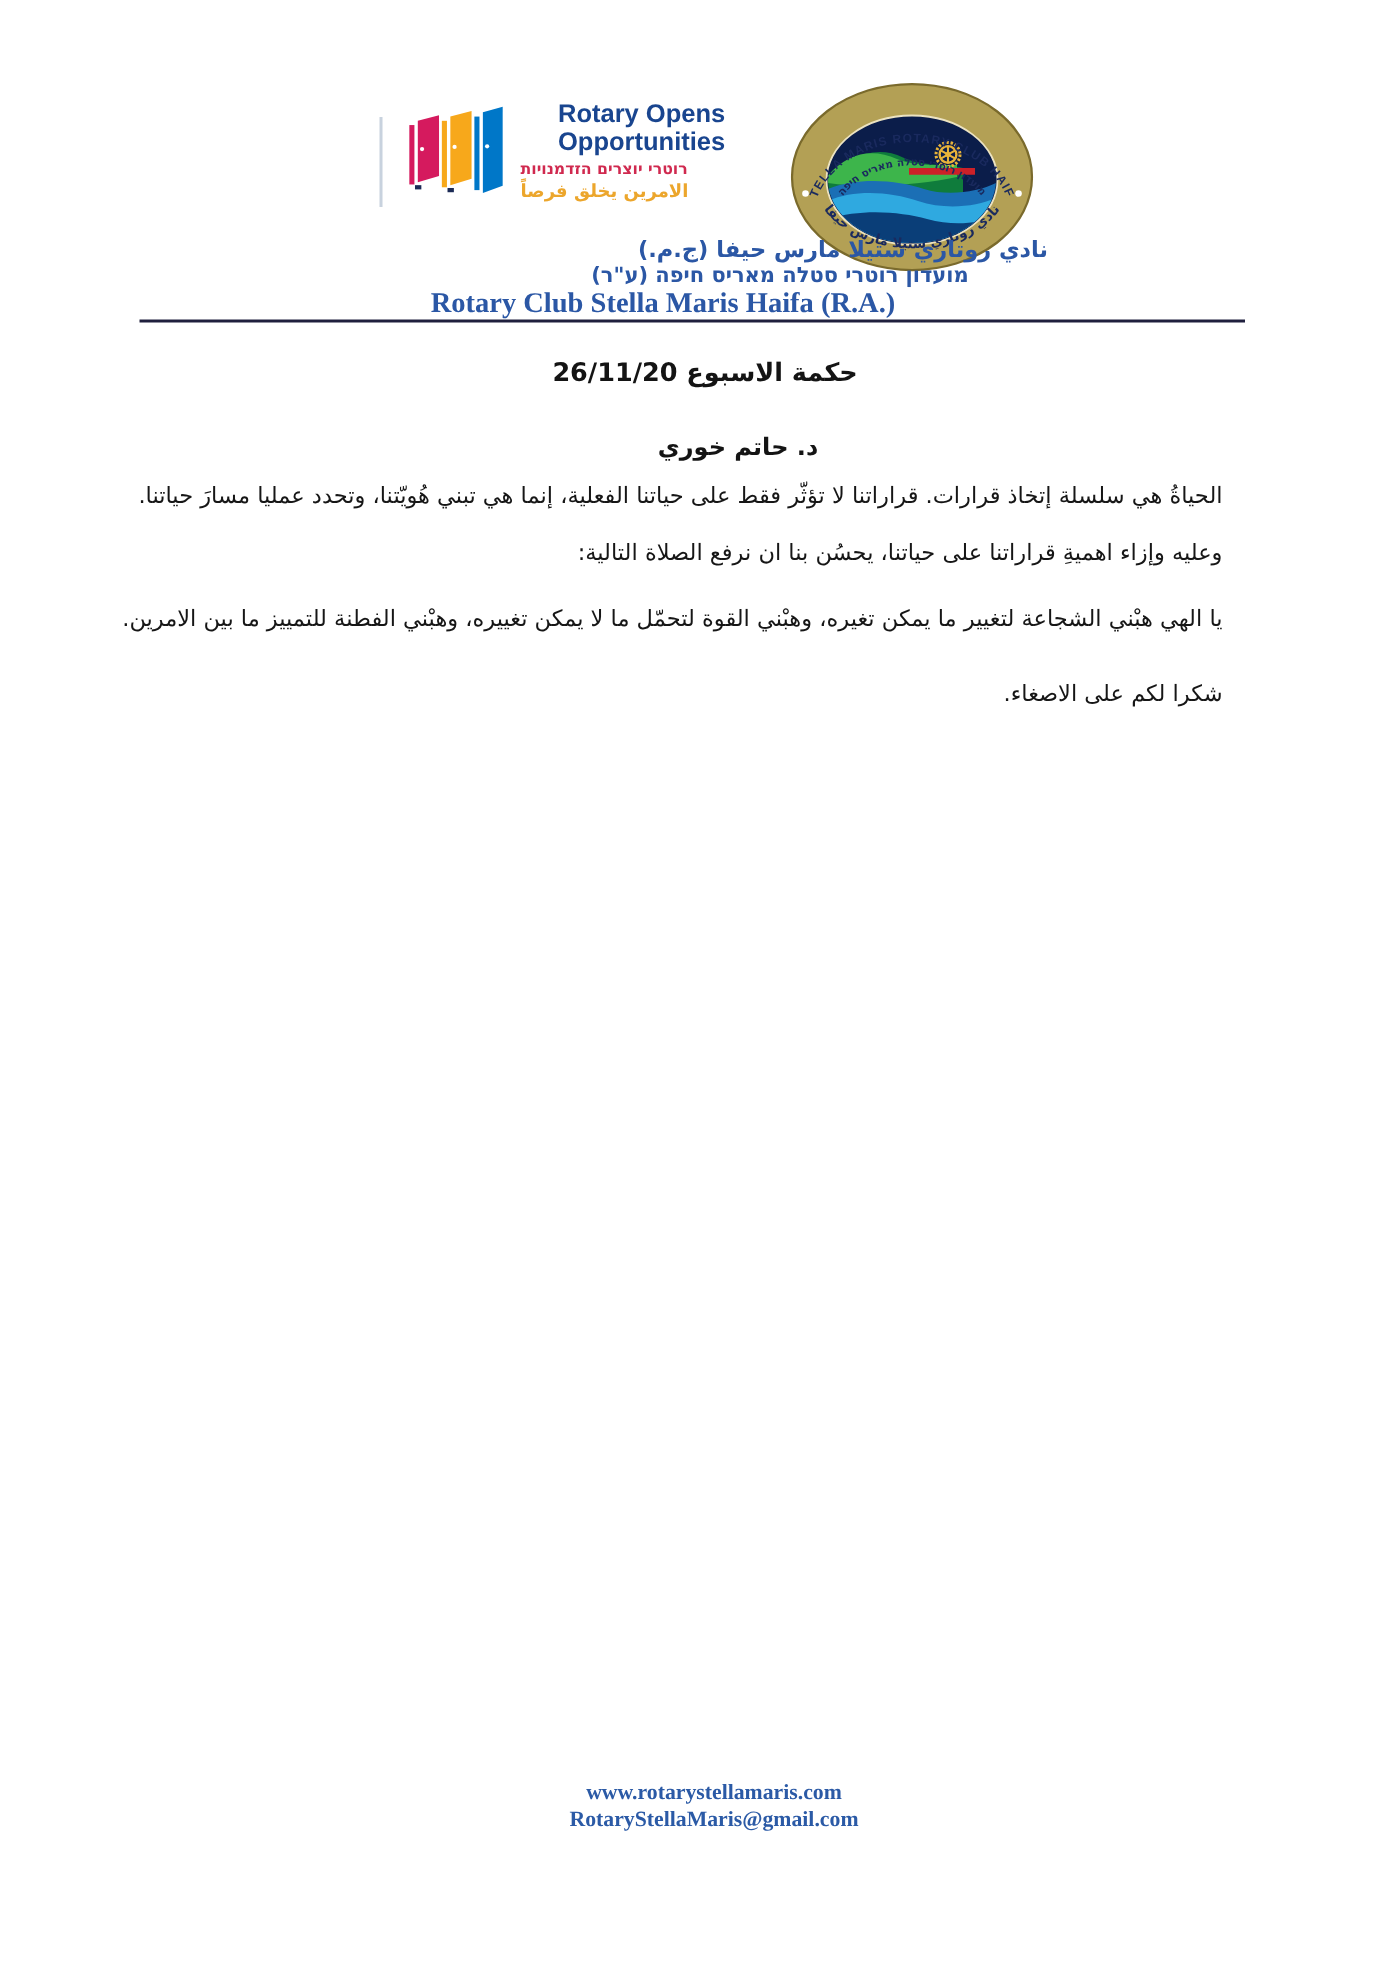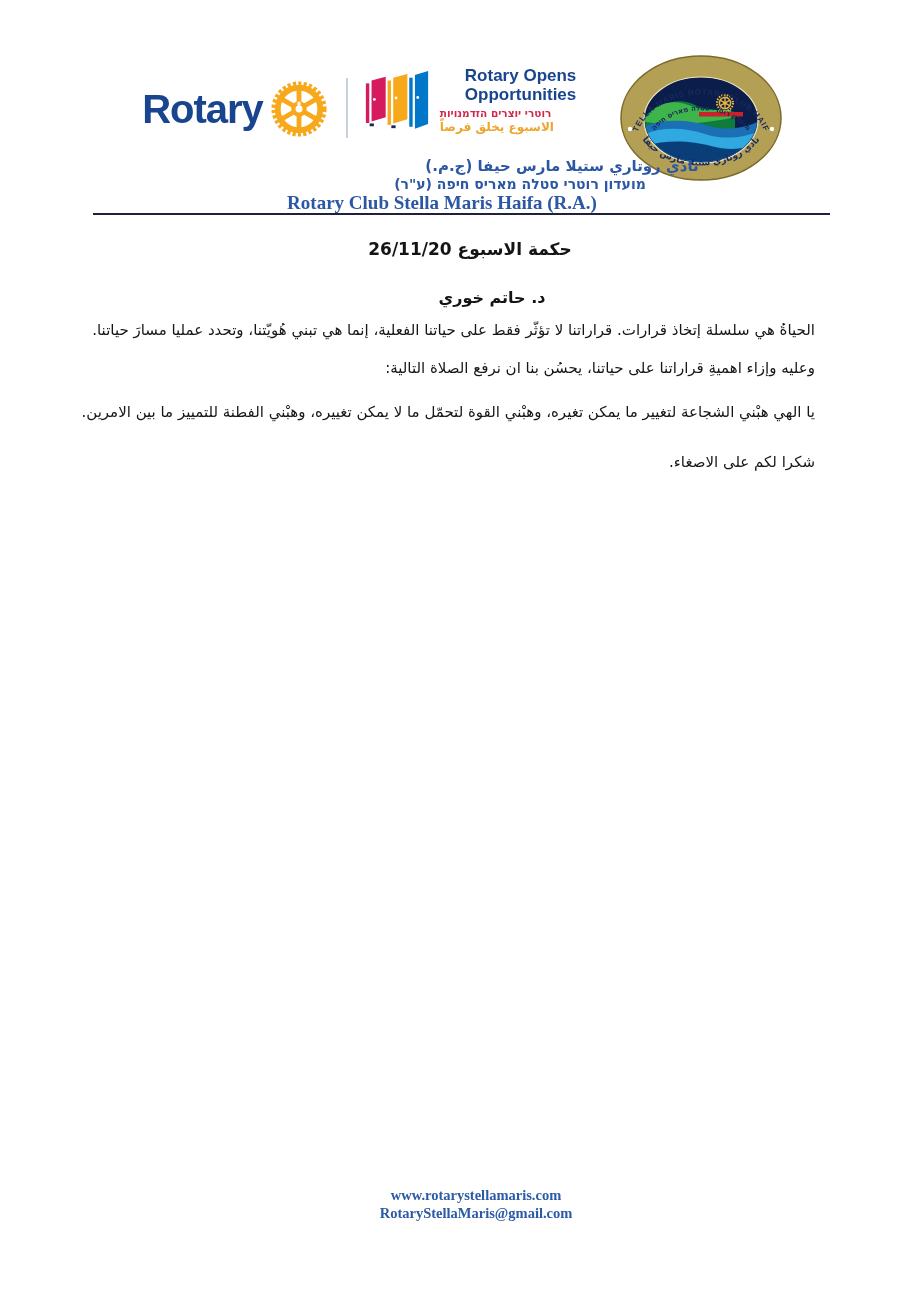--- a/index.html
+++ b/index.html
@@ -41,38 +41,20 @@
   .f-web,.f-email{font-family:"Liberation Serif",serif;font-weight:bold;font-size:14.5px;line-height:18px;margin-left:28px;}
   .f-addr{font-family:"Liberation Serif","DejaVu Sans",serif;font-weight:bold;font-size:13.5px;line-height:18px;direction:rtl;}
 </style>
 </head>
 <body>
 
 <div class="page">
 
   <div class="logo-row">
 
-    <div class="masterbrand">
-      <span class="wordmark">Rotary</span>
-      <svg class="wheel-svg" width="58" height="58" viewBox="-30 -30 60 60">
-        <circle cx="0" cy="0" r="26" fill="none" stroke="#f7a81b" stroke-width="5" stroke-dasharray="3.2 2.3"></circle>
-        <circle cx="0" cy="0" r="22" fill="#ffffff" stroke="#f7a81b" stroke-width="6"></circle>
-        <g stroke="#f7a81b" stroke-width="5">
-          <line x1="0" y1="0" x2="0" y2="-21"></line>
-            <line x1="0" y1="0" x2="18.2" y2="-10.5"></line>
-          <line x1="0" y1="0" x2="18.2" y2="10.5"></line>
-            <line x1="0" y1="0" x2="0" y2="21"></line>
-          <line x1="0" y1="0" x2="-18.2" y2="10.5"></line>
-            <line x1="0" y1="0" x2="-18.2" y2="-10.5"></line>
-        </g>
-        <circle cx="0" cy="0" r="8" fill="#f7a81b"></circle>
-        <circle cx="0" cy="0" r="3.6" fill="#ffffff"></circle>
-        <rect x="-1.6" y="-7.5" width="3.2" height="4" fill="#ffffff"></rect>
-      </svg>
-    </div>
 
     <div class="logo-divider"></div>
 
     <svg class="doors-svg" width="66" height="74" viewBox="0 0 70 74">
 
       <rect x="2" y="13" width="3.6" height="42" fill="#d51a5e"></rect>
       <polygon points="8,10 23,6 23,49 8,53.5" fill="#d51a5e"></polygon>
       <circle cx="11" cy="30" r="1.5" fill="#ffffff"></circle>
       <rect x="6" y="55.5" width="4.5" height="3" fill="#1b2a55"></rect>
 
@@ -83,21 +65,21 @@
 
       <rect x="48" y="7" width="3.6" height="52" fill="#0077c8"></rect>
       <polygon points="54,4 68,0 68,56 54,61" fill="#0077c8"></polygon>
       <circle cx="57" cy="28" r="1.5" fill="#ffffff"></circle>
     </svg>
 
     <div class="theme-text">
       <div class="theme-en">Rotary Opens</div>
       <div class="theme-en">Opportunities</div>
       <div class="theme-he">רוטרי יוצרים הזדמנויות</div>
-      <div class="theme-ar">الاسبوع يخلق فرصاً</div>
+      <div class="theme-ar">الامرين يخلق فرصاً</div>
     </div>
 
     <div class="seal-wrap">
       <svg width="162" height="128" viewBox="-81 -64 162 128">
         <defs>
           <path id="sealTop" d="M -64 16 A 66 52 0 0 1 64 16" fill="none"></path>
           <path id="sealHeb" d="M -50 19 A 53 40 0 0 1 50 19" fill="none"></path>
           <path id="sealBot" d="M -66 8 A 68 52 0 0 0 66 8" fill="none"></path>
           <clipPath id="sealClip">
               <ellipse cx="0" cy="2" rx="56" ry="42"></ellipse>

